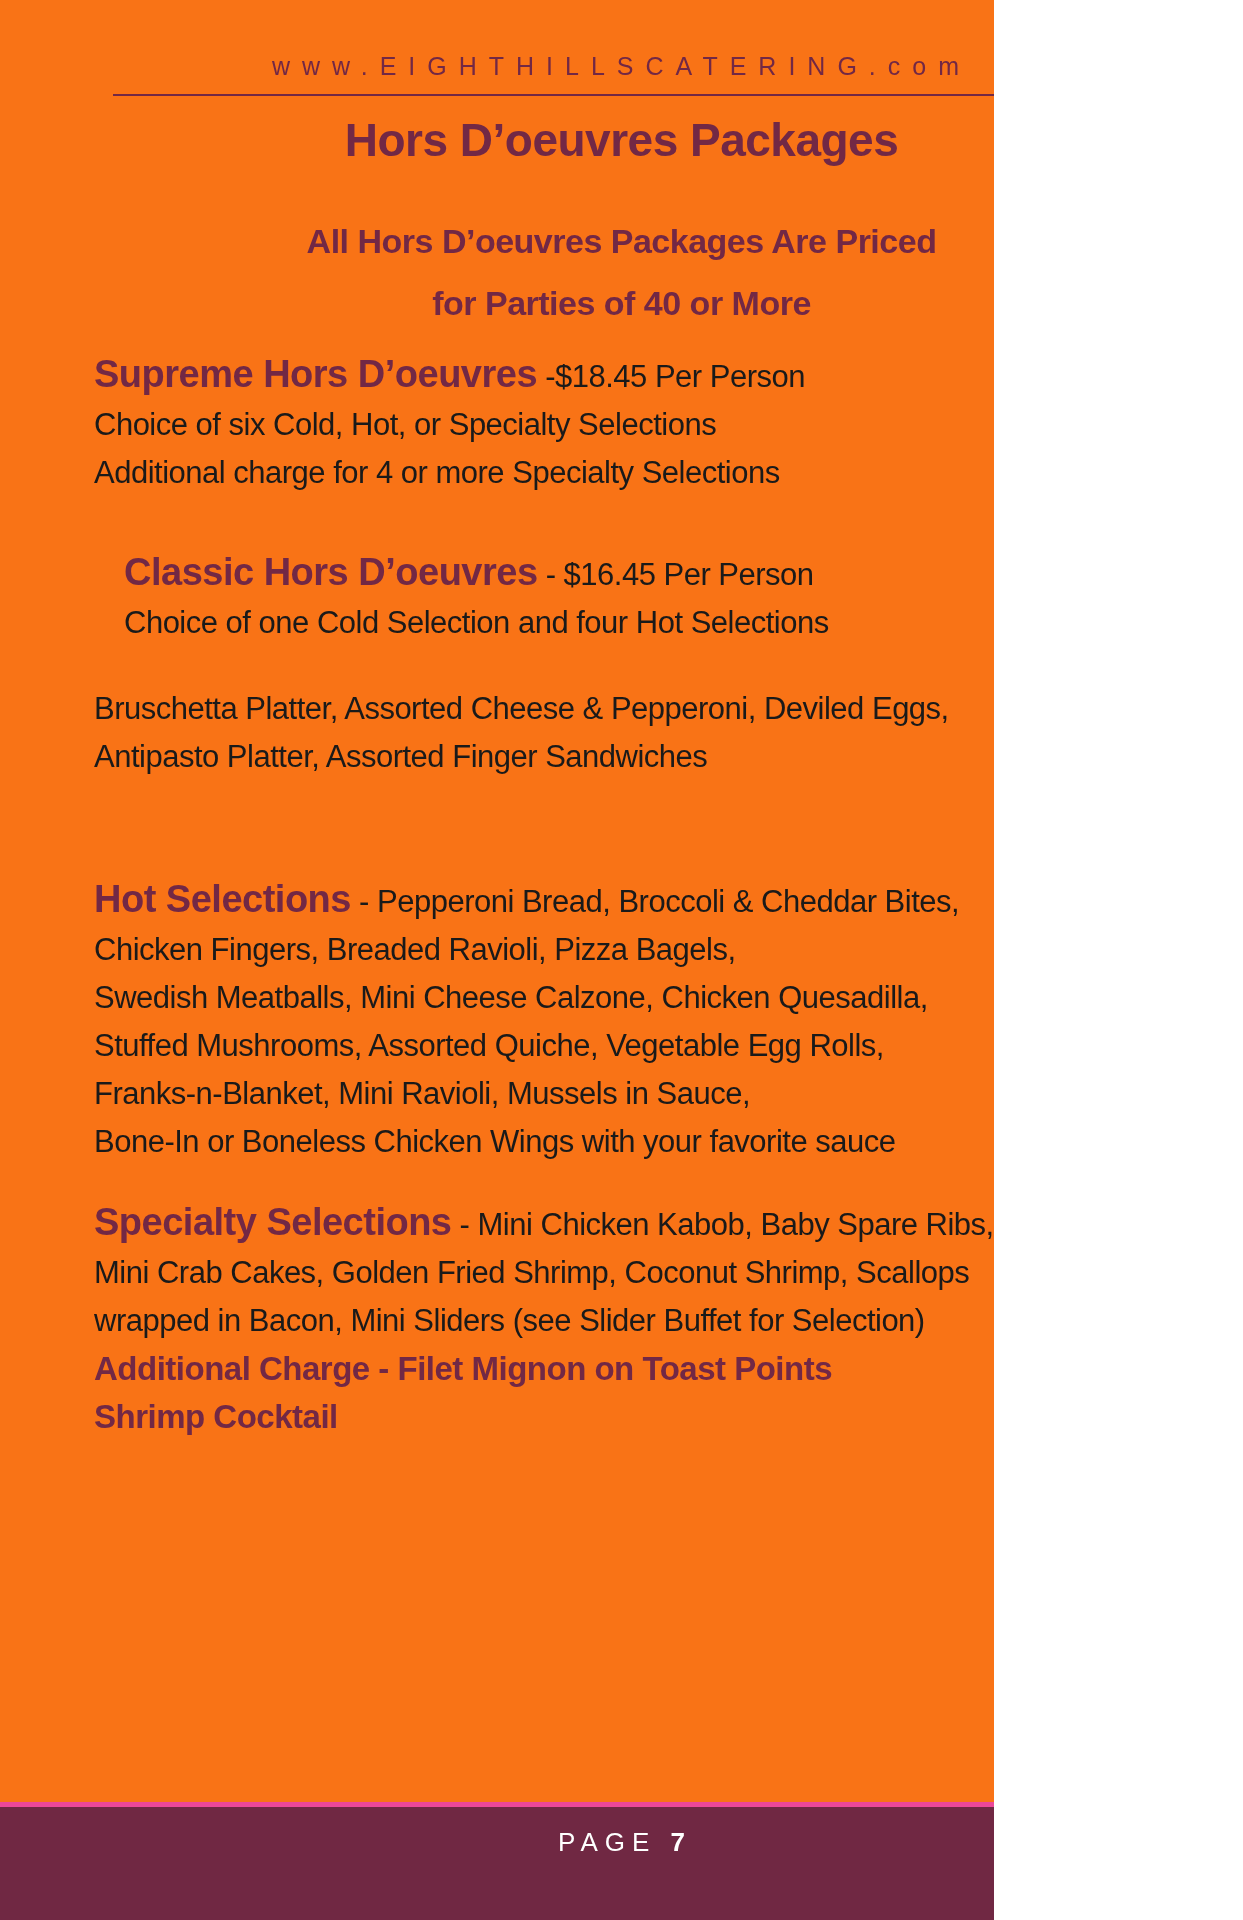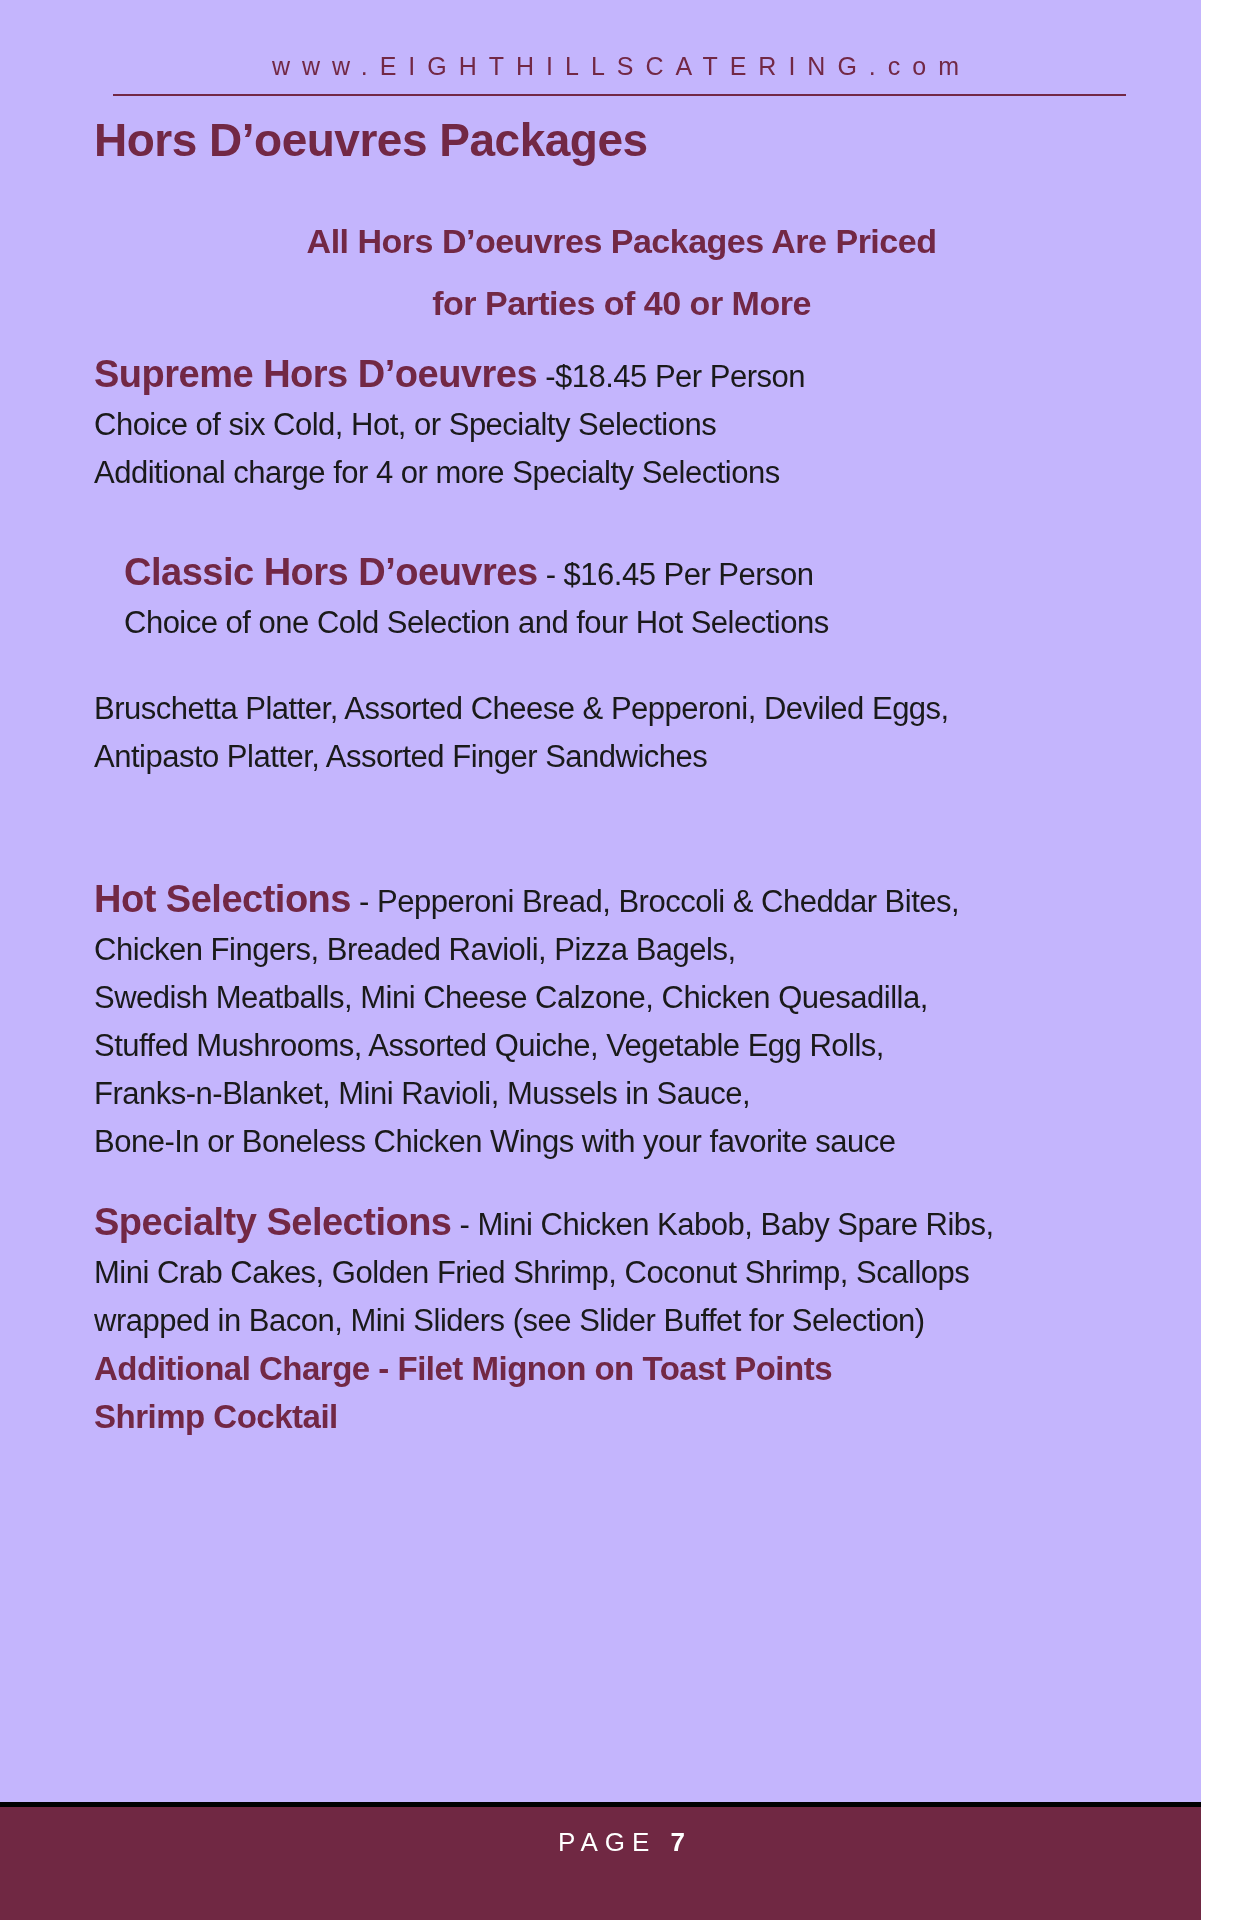--- a/index.html
+++ b/index.html
@@ -2,23 +2,23 @@
 <html><head>
 <meta charset="utf-8">
 <style>
   html, body {
     margin: 0;
     padding: 0;
     background: #ffffff;
   }
   .page {
     position: relative;
-    width: 1201px;
+    width: 994px;
     height: 1920px;
-    background: #c4b5fd;
+    background: #f97316;
     font-family: "Liberation Sans", sans-serif;
     overflow: hidden;
   }
   
   .website {
     position: absolute;
     top: 52px;
     left: 94px;
     width: 1055px;
     text-align: center;
@@ -33,21 +33,21 @@
     left: 113px;
     width: 1013px;
     height: 2px;
     background: #722845;
   }
   .doc-title {
     position: absolute;
     top: 113px;
     left: 94px;
     width: 1055px;
-    text-align: left;
+    text-align: center;
     font-size: 46px;
     font-weight: bold;
     letter-spacing: -0.5px;
     color: #722845;
   }
   .subtitle {
     position: absolute;
     top: 210px;
     left: 94px;
     width: 1055px;
@@ -86,21 +86,21 @@
   .s-specialty { top: 1198px; }
   
   .footer-bar {
     position: absolute;
     left: 0;
     top: 1802px;
     width: 1243px;
     height: 118px;
     box-sizing: border-box;
     background: #702843;
-    border-top: 5px solid #000000;
+    border-top: 5px solid #ec4899;
   }
   .footer-text {
     position: absolute;
     top: 20px;
     left: 0;
     width: 100%;
     text-align: center;
     color: #ffffff;
     font-size: 26px;
     letter-spacing: 7px;

